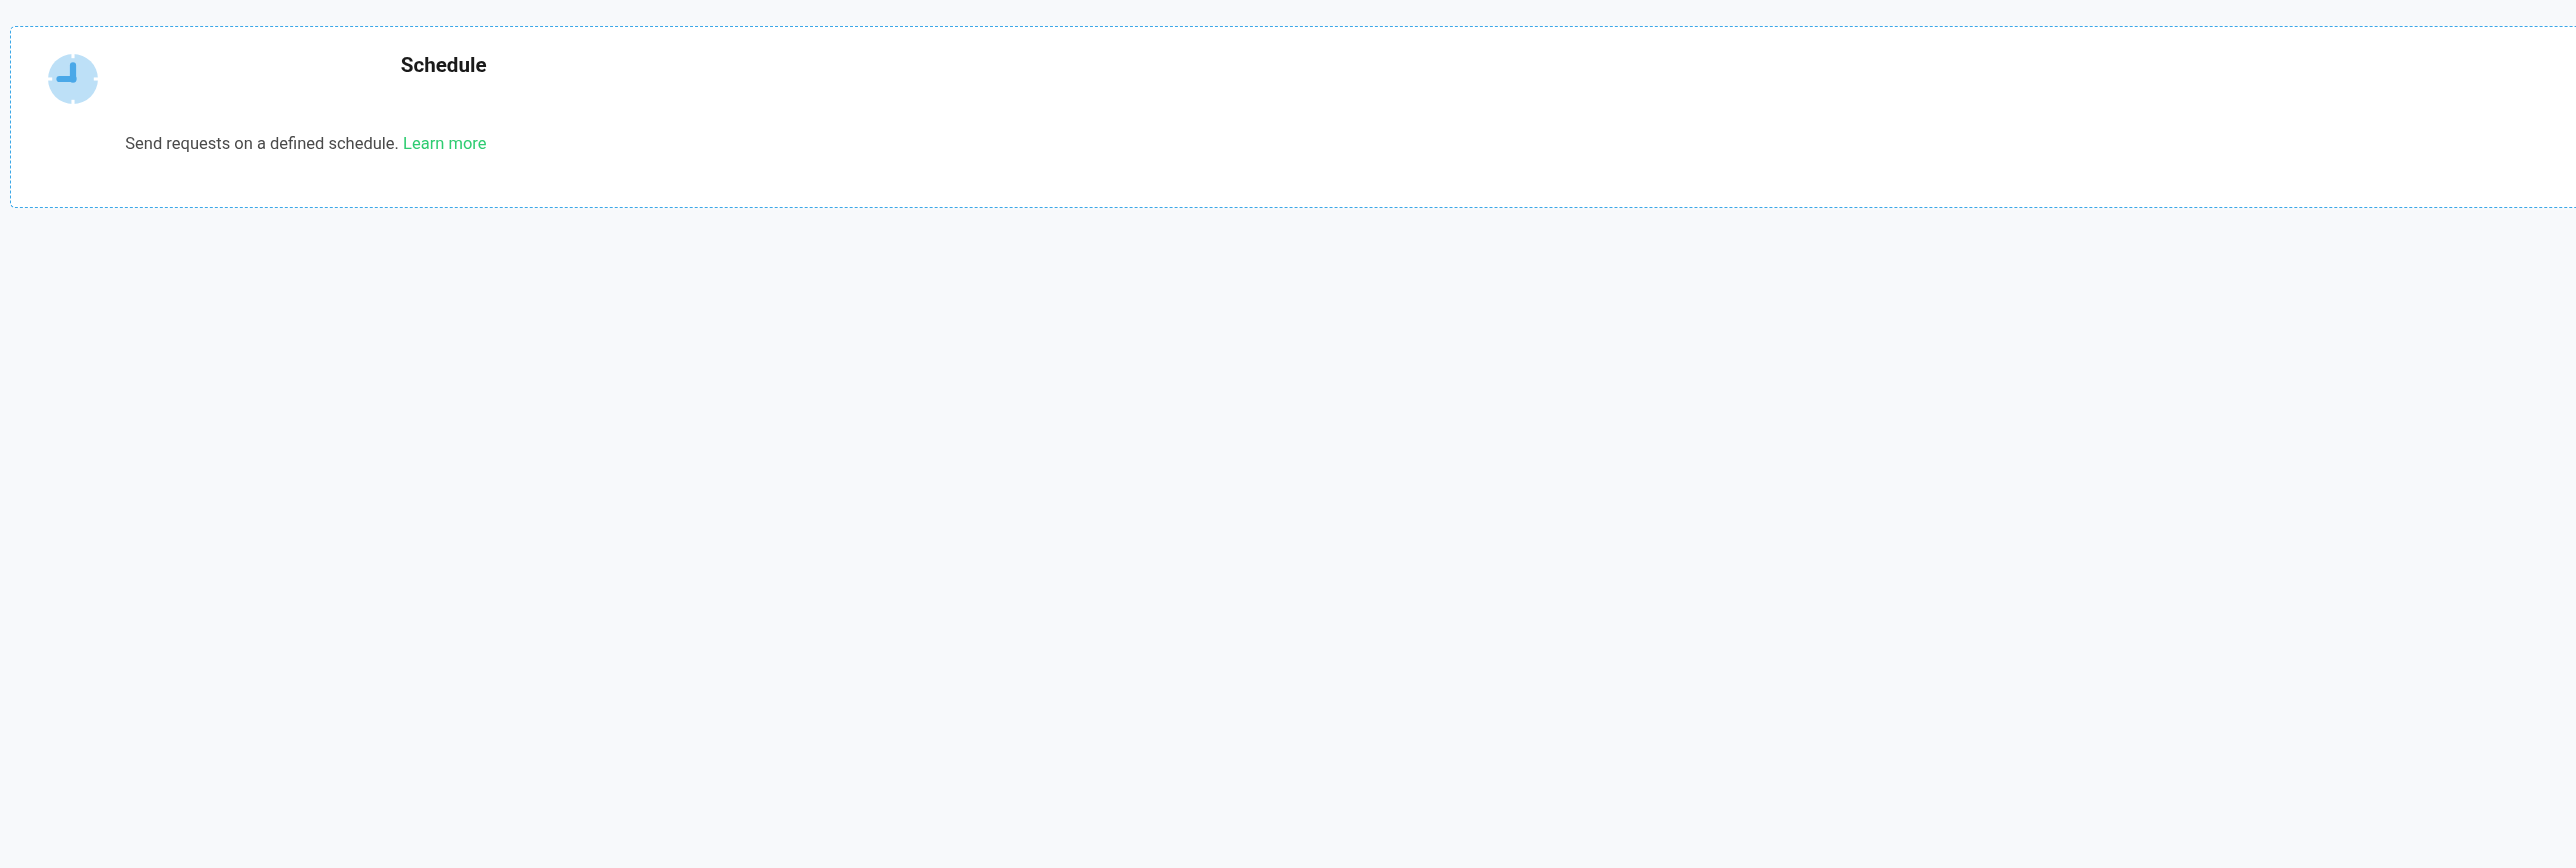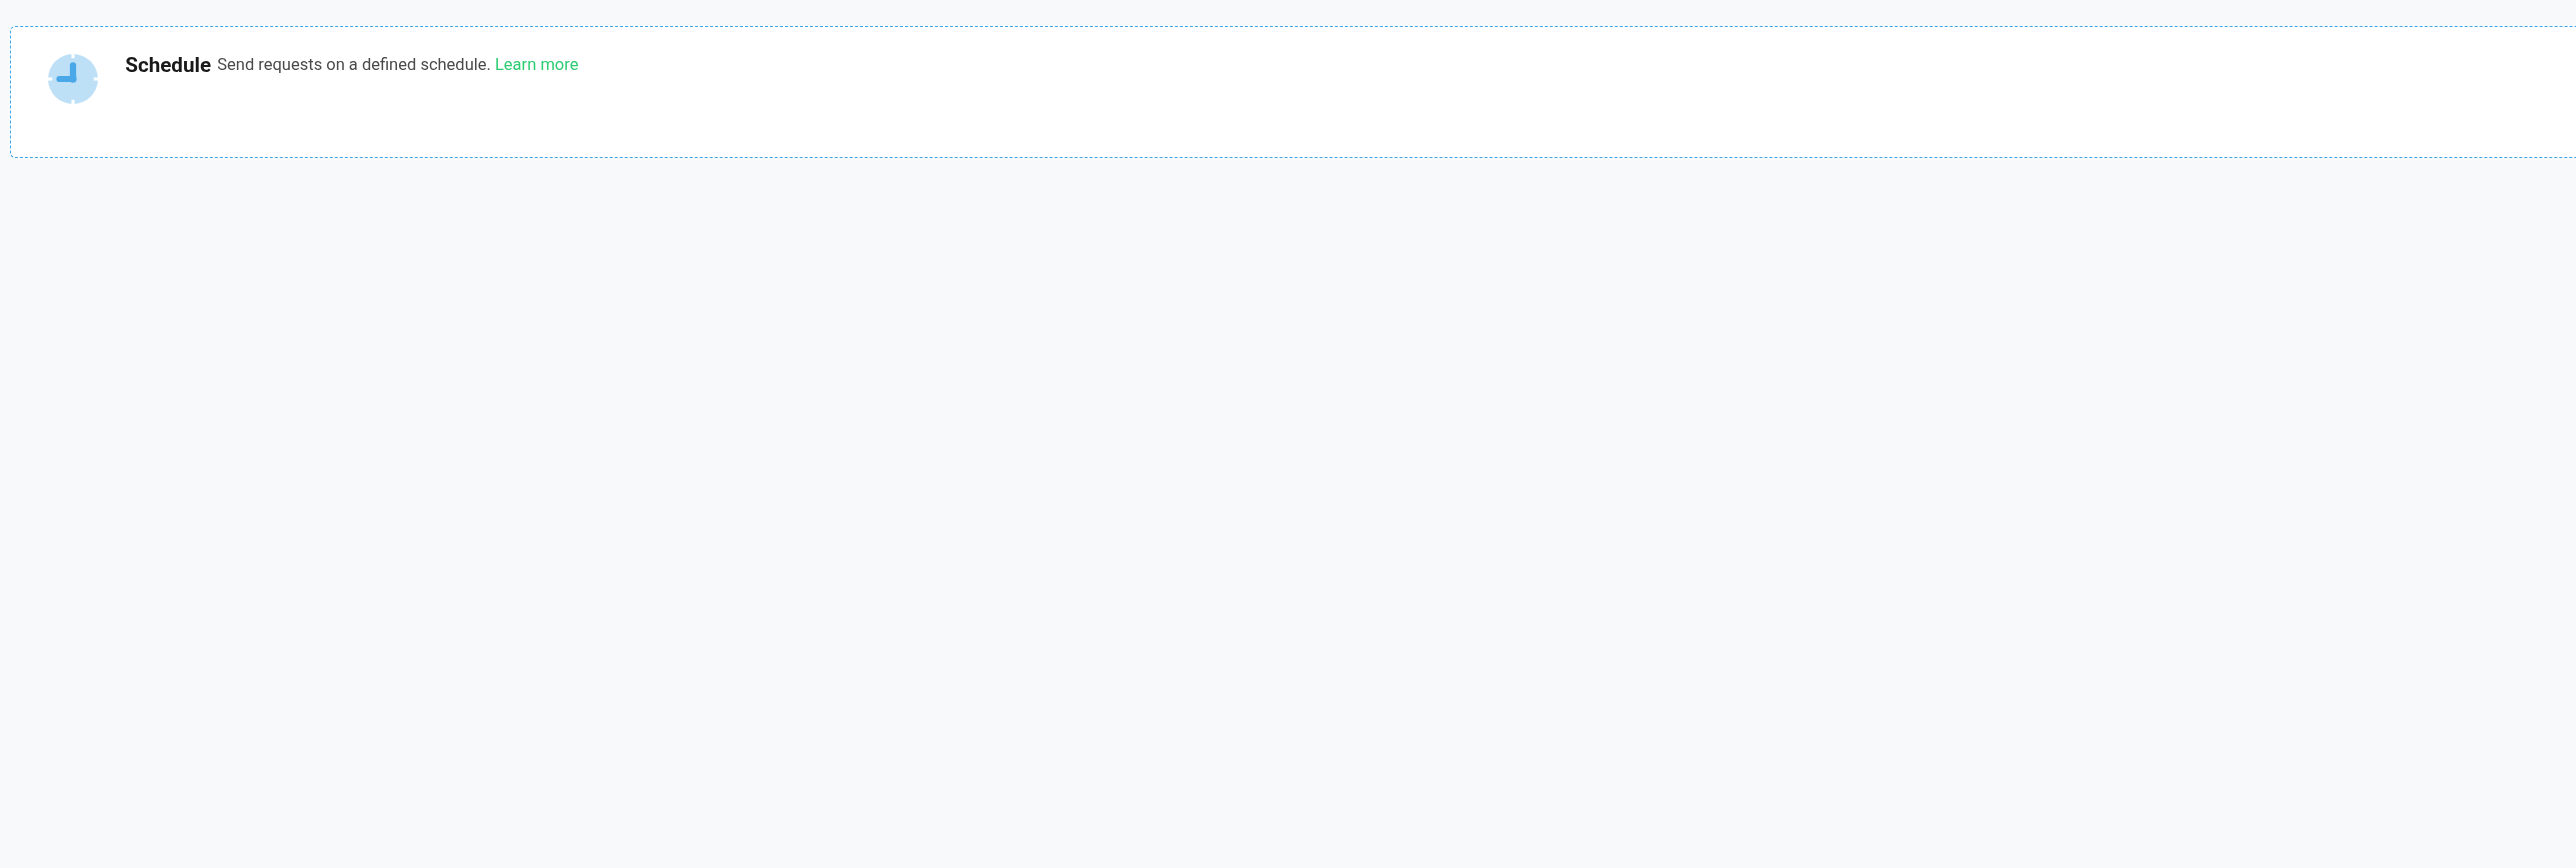--- a/index.html
+++ b/index.html
@@ -34,36 +34,38 @@
     }
     
     .icon-wrapper {
       width: 52px;
       height: 52px;
       flex-shrink: 0;
     }
     
     .text-content {
       display: flex;
-      flex-direction: row;
+      flex-direction: column;
       gap: 6.2px;
+      align-items: flex-end;
     }
     
     .card-title {
       font-size: 20.6px;
       font-weight: 700;
       color: #1a1a1a;
       line-height: 1.2;
     }
     
     .card-description {
       font-size: 16.5px;
       color: #4a4a4a;
       font-weight: 400;
       line-height: 1.4;
+      margin-top: 48px;
     }
     
     .learn-more-link {
       color: #2ecc71;
       text-decoration: none;
       cursor: pointer;
     }
   </style>
 </head>
 <body>

